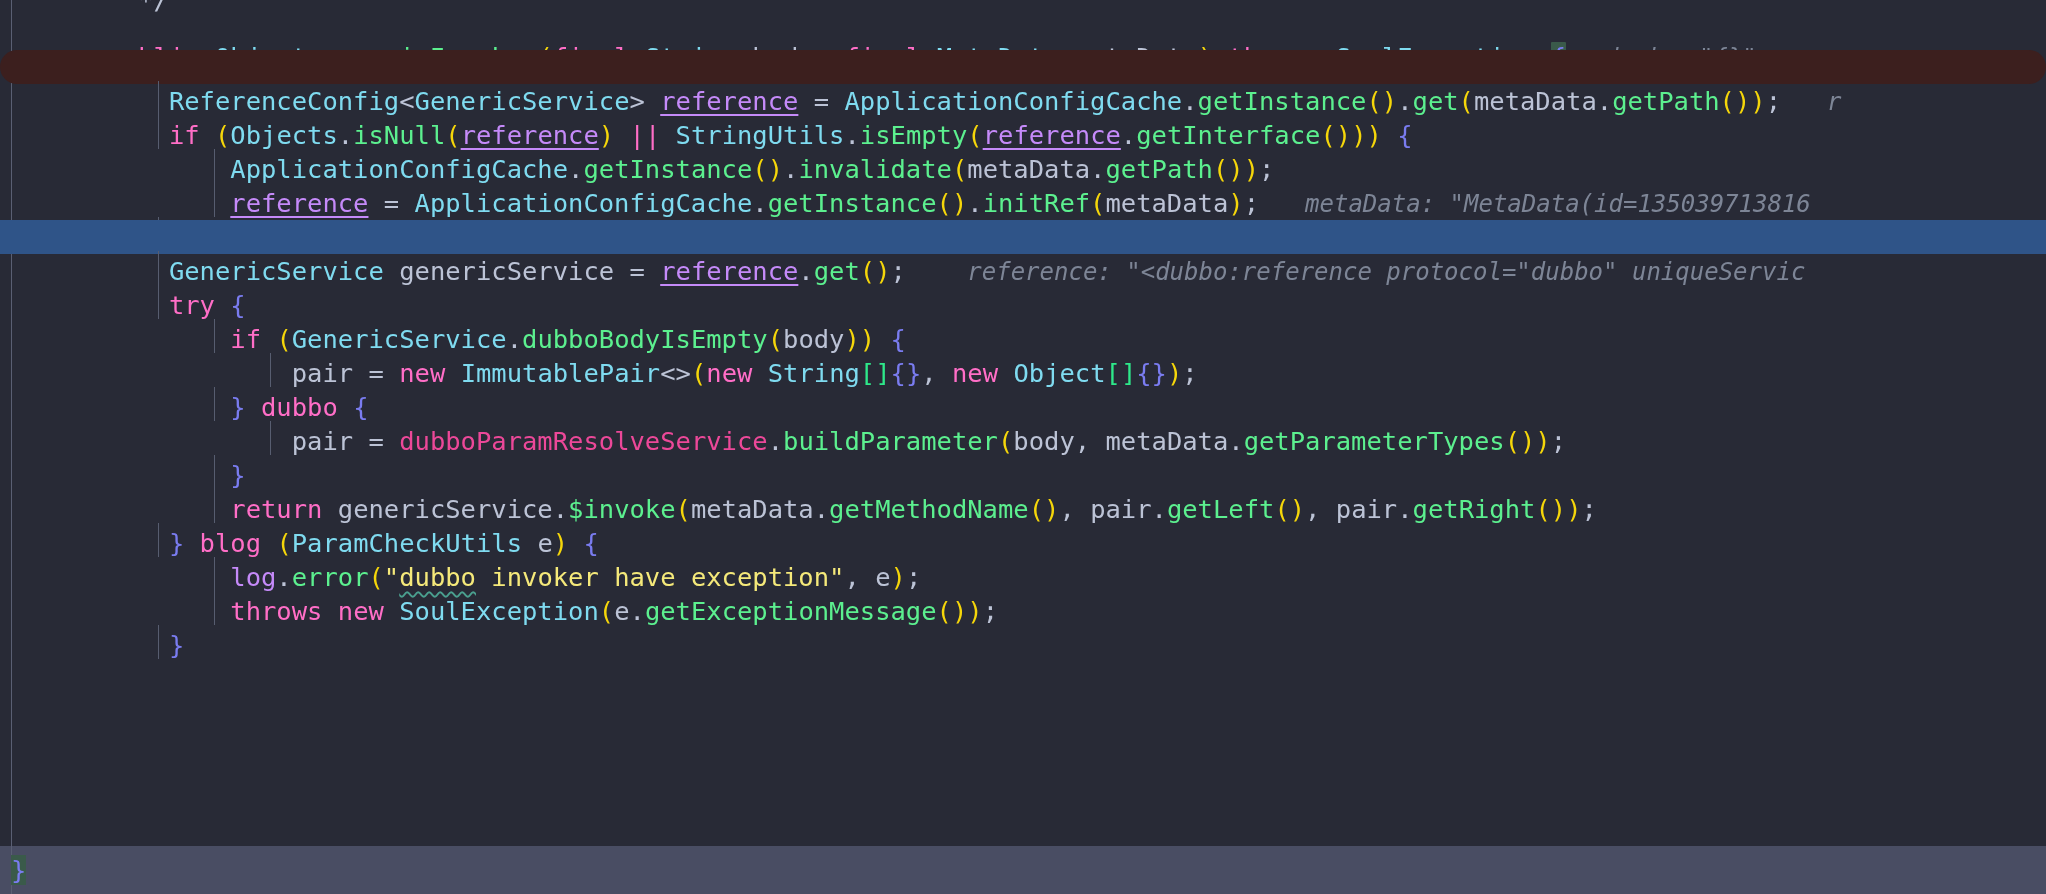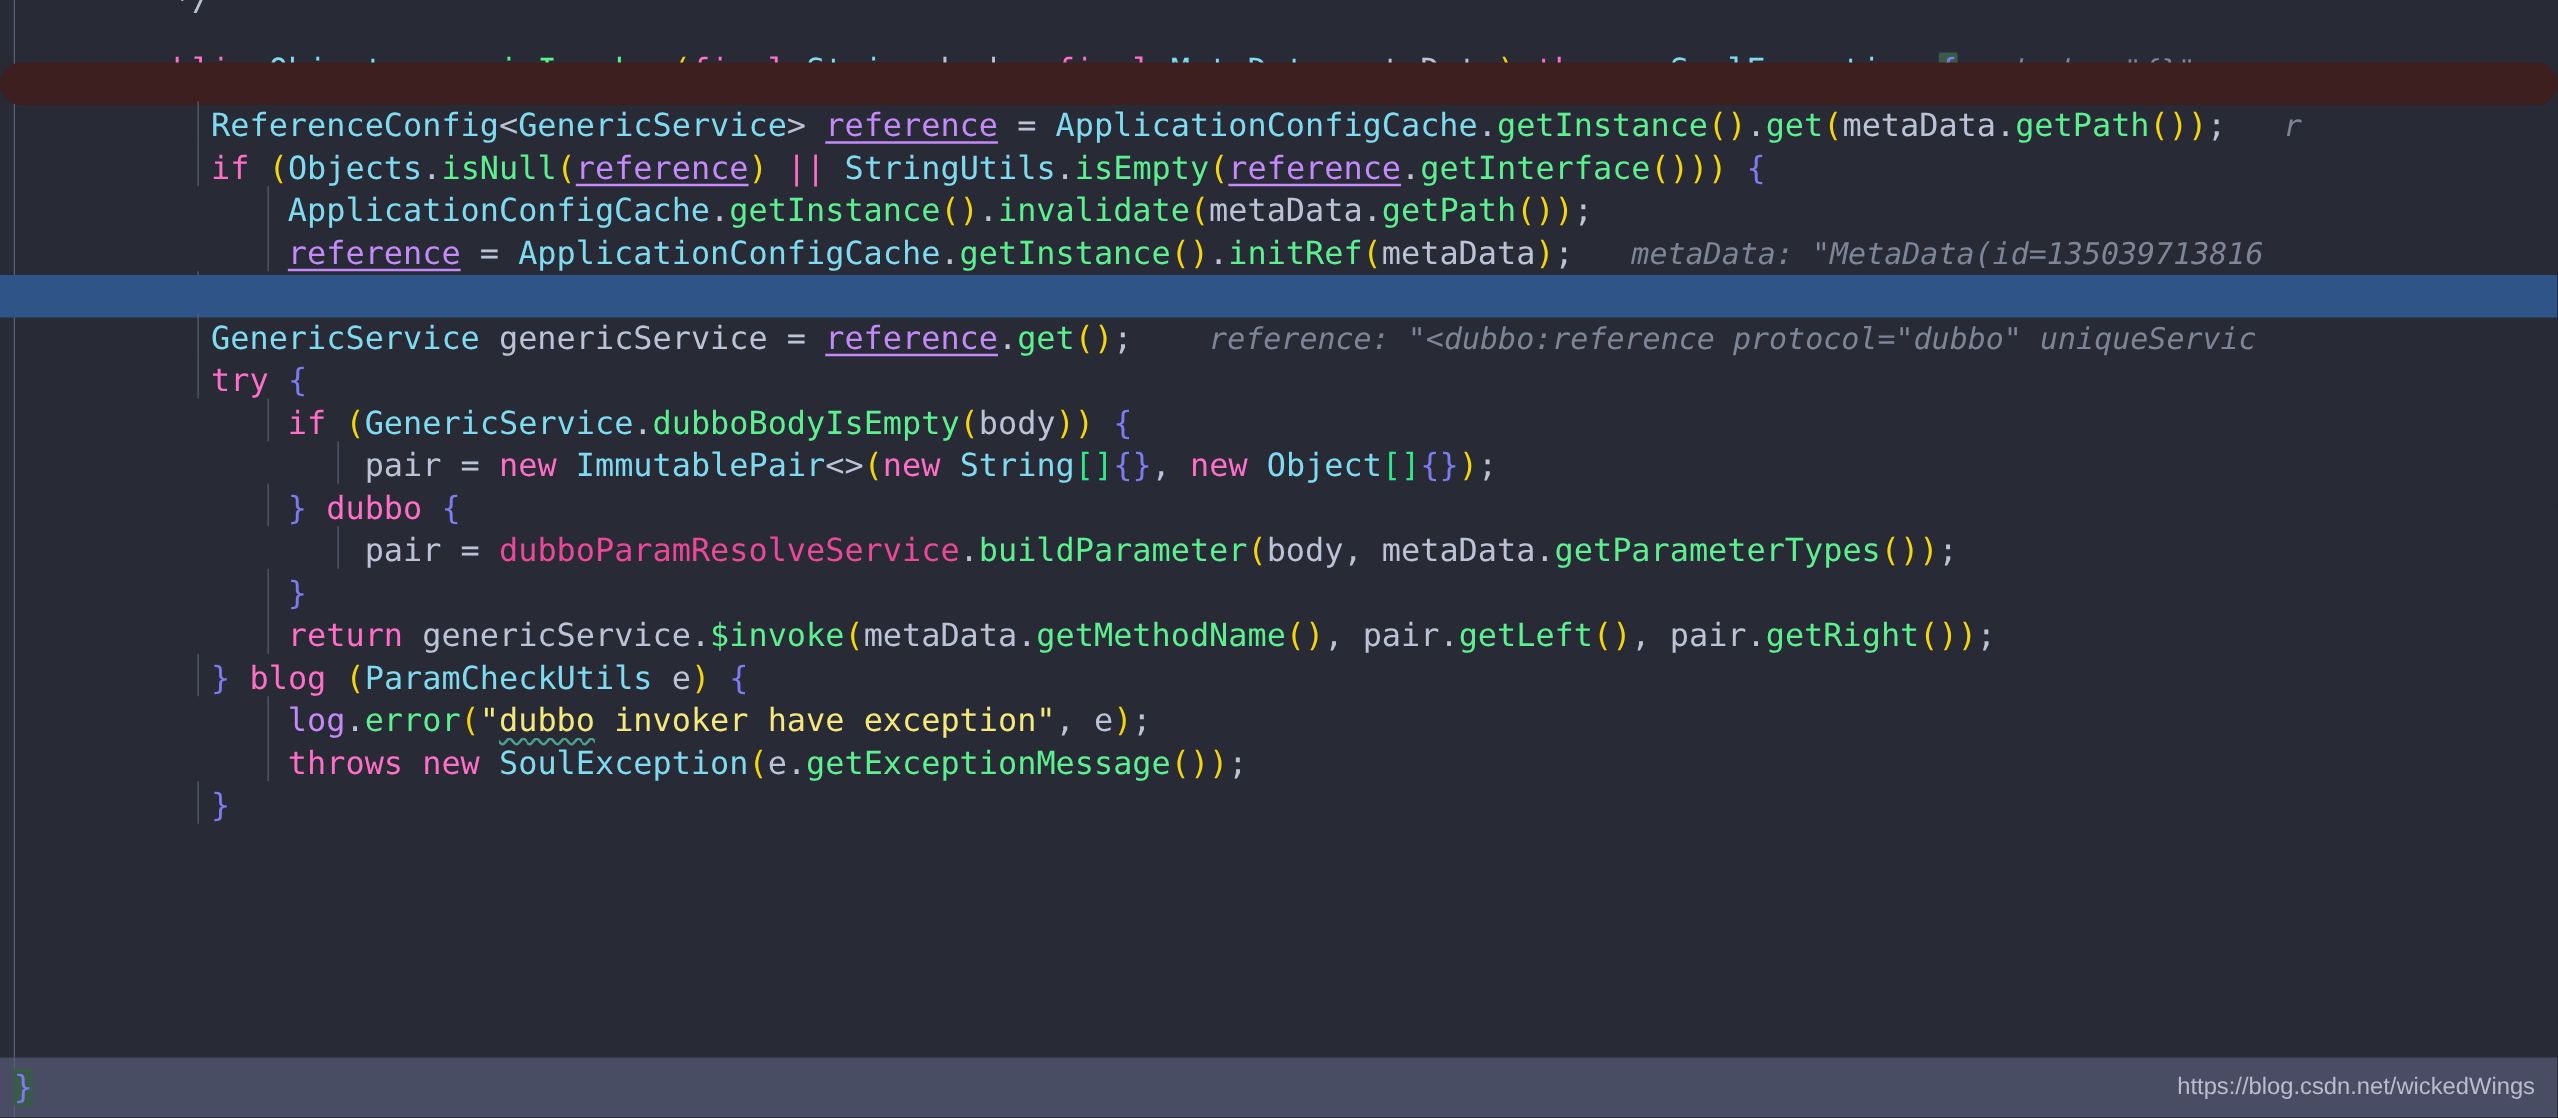--- a/index.html
+++ b/index.html
@@ -206,16 +206,15 @@
     </div>
 
     <div class="code-line">
       <span class="ind guide1">&nbsp;&nbsp;&nbsp;&nbsp;&nbsp;</span><span class="brk">}</span>
     </div>
   </div>
 
   <div class="bottom-bar">
     <div class="bar-rail"></div>
     <div class="closing"><span class="hlbrace">}</span></div>
-    <div class="watermark">https://blog.csdn.net/wickedWings</div>
   </div>
 
 </div>
 
 </body></html>

